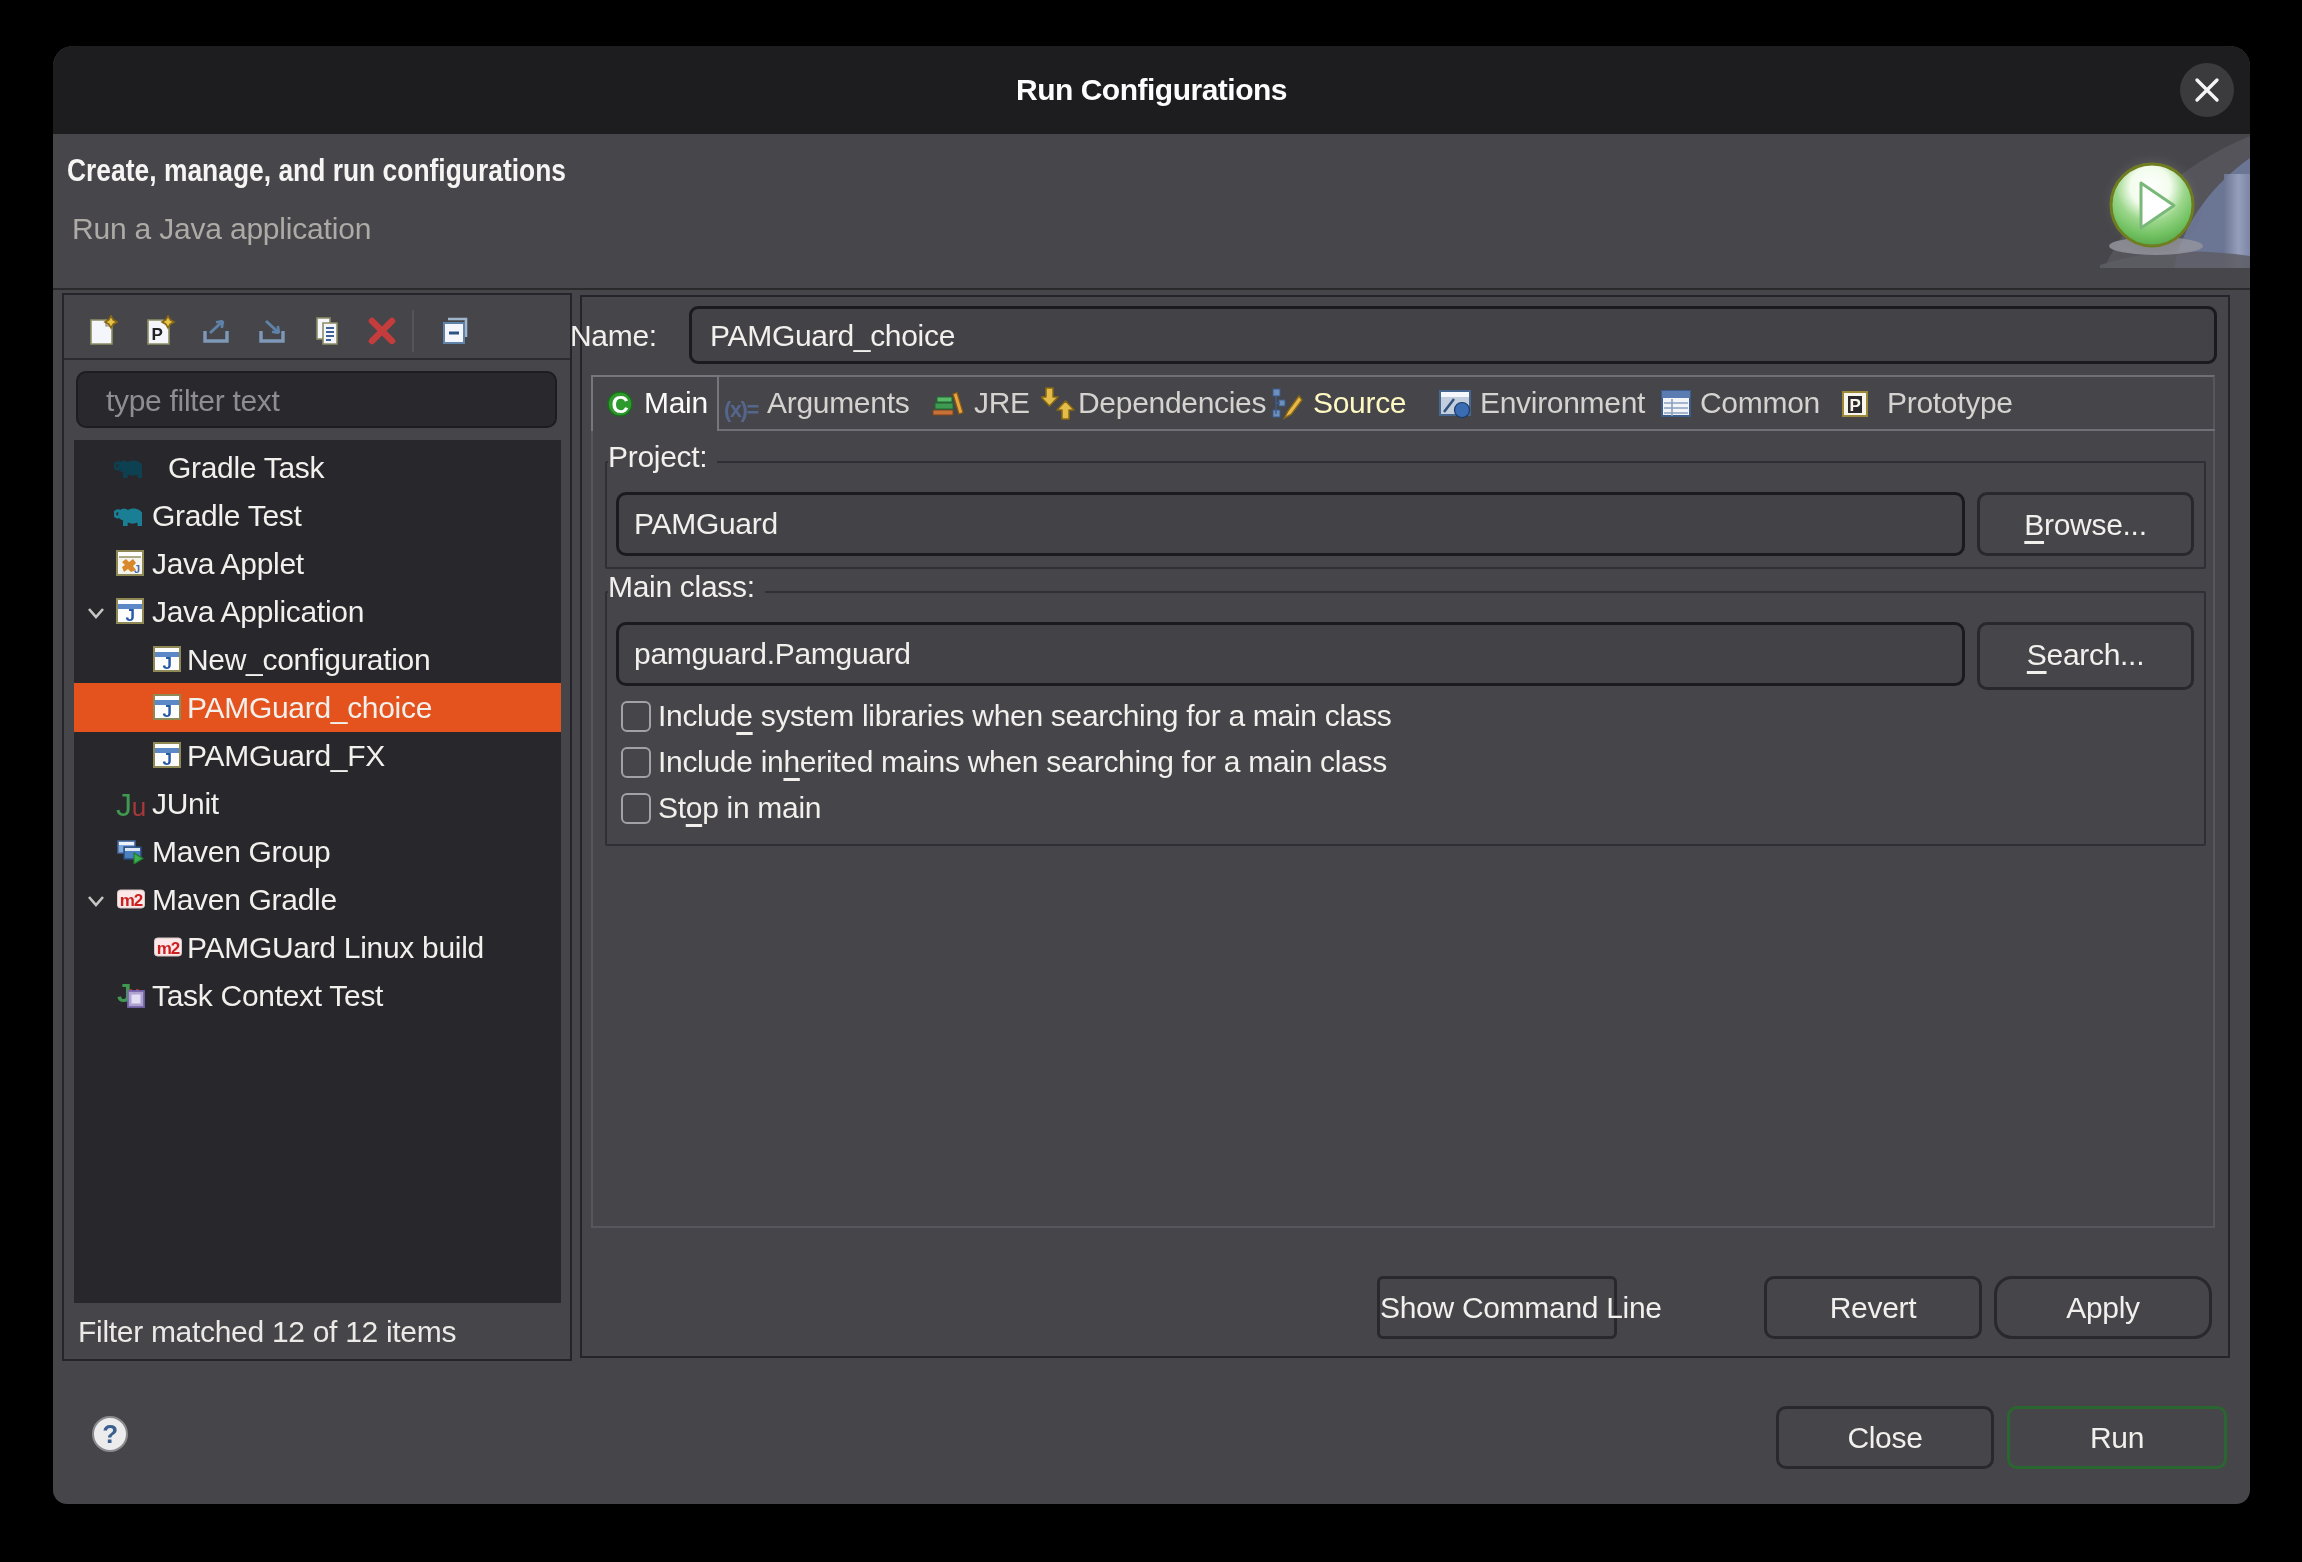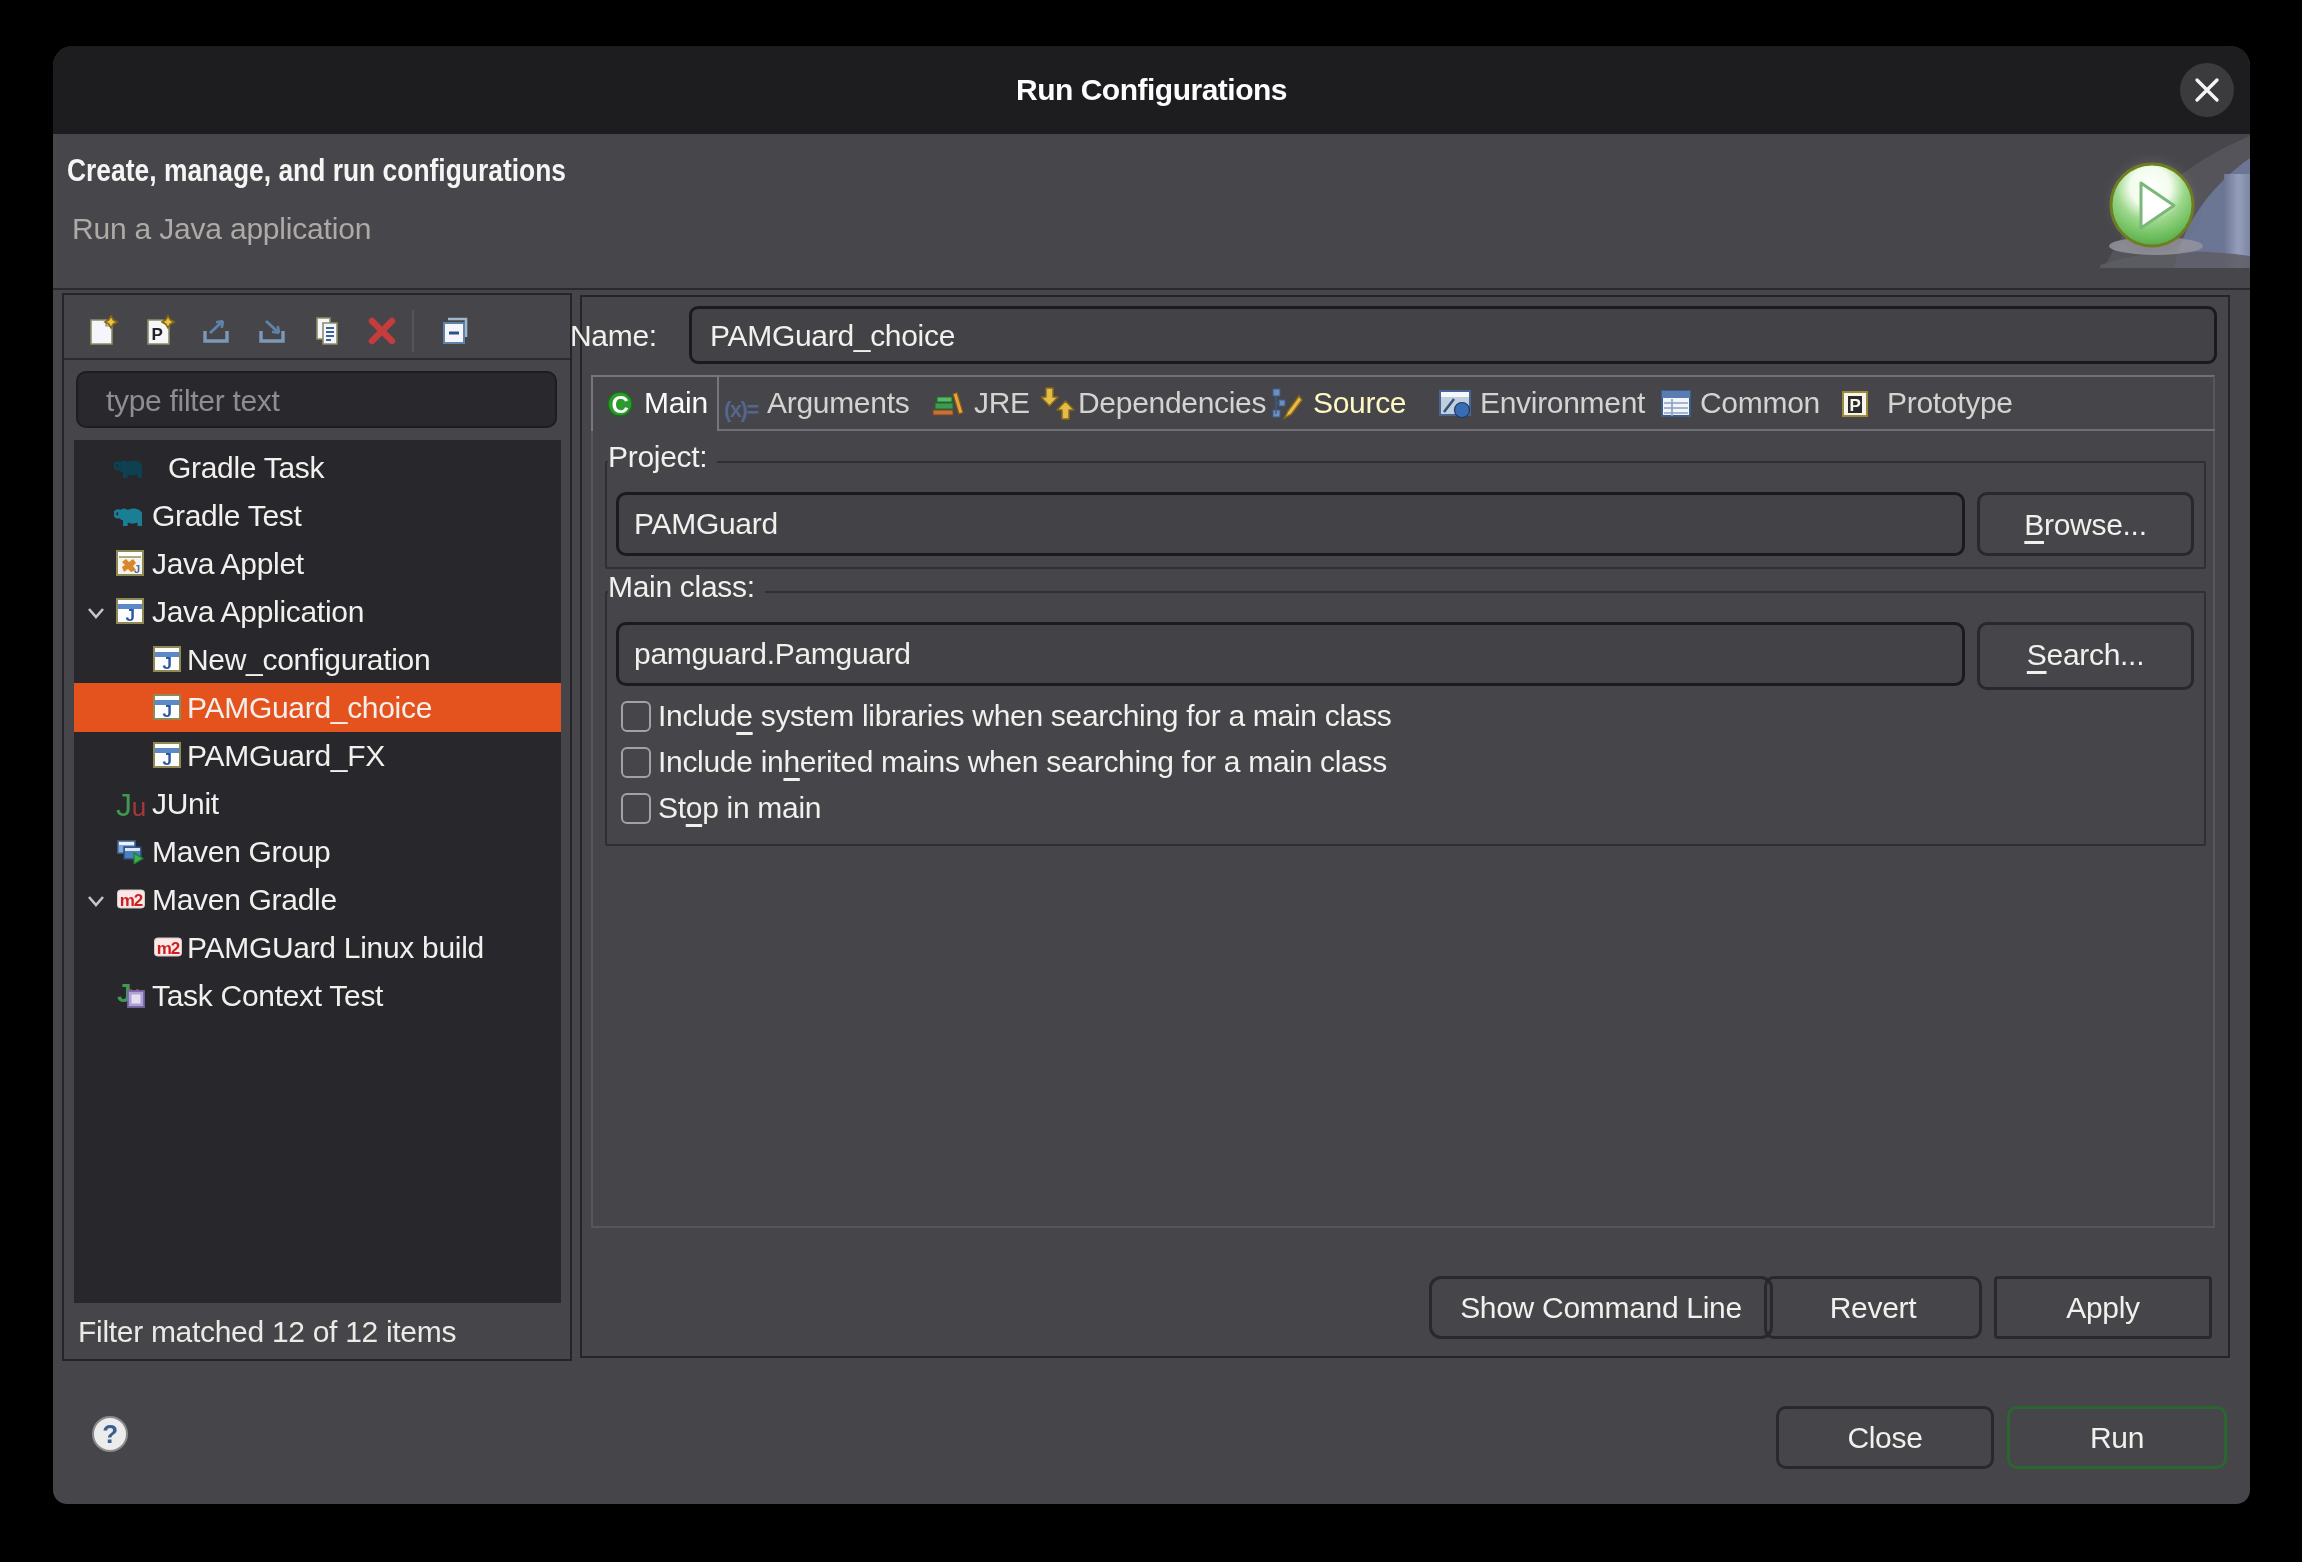--- a/index.html
+++ b/index.html
@@ -260,23 +260,23 @@
   <div class="abs lbl" style="left:581px;top:591px">pamguard.Pamguard</div>
   <div class="abs lbl" style="left:1924px;top:576px;width:217px;height:68px;border:3px solid #29282c;border-radius:10px;text-align:center;line-height:59px"><u>S</u>earch...</div>
 
   <div class="abs" style="left:568px;top:655px;width:30px;height:31px;border:2.5px solid #a2a2a6;border-radius:6px"></div>
   <div class="abs lbl" style="left:605px;top:653px">Includ<u>e</u> system libraries when searching for a main class</div>
   <div class="abs" style="left:568px;top:701px;width:30px;height:31px;border:2.5px solid #a2a2a6;border-radius:6px"></div>
   <div class="abs lbl" style="left:605px;top:699px">Include in<u>h</u>erited mains when searching for a main class</div>
   <div class="abs" style="left:568px;top:747px;width:30px;height:31px;border:2.5px solid #a2a2a6;border-radius:6px"></div>
   <div class="abs lbl" style="left:605px;top:745px">St<u>o</u>p in main</div>
 
-  <div class="abs lbl" style="left:1376px;top:1230px;width:344px;height:63px;border:3px solid #29282c;border-radius:12px;text-align:center;line-height:58px">Show Command Line</div>
+  <div class="abs lbl" style="left:1324px;top:1230px;width:240px;height:63px;border:3px solid #29282c;border-radius:6px;text-align:center;line-height:58px">Show Command Line</div>
   <div class="abs lbl" style="left:1711px;top:1230px;width:218px;height:63px;border:3px solid #29282c;border-radius:10px;text-align:center;line-height:58px">Revert</div>
-  <div class="abs lbl" style="left:1941px;top:1230px;width:218px;height:63px;border:3px solid #29282c;border-radius:4px;text-align:center;line-height:58px">Apply</div>
+  <div class="abs lbl" style="left:1941px;top:1230px;width:218px;height:63px;border:3px solid #29282c;border-radius:18px;text-align:center;line-height:58px">Apply</div>
 
   <div class="abs" style="left:30px;top:1361px;width:54px;height:54px">
     <svg width="54" height="54">
         <circle cx="27" cy="27" r="17" fill="#ececec" stroke="#8a8a8e" stroke-width="2"></circle>
         <text x="27" y="36" font-size="26" font-weight="bold" fill="#3b5f8f" text-anchor="middle" font-family="Liberation Sans">?</text>
       </svg>
   </div>
 
   <div class="abs lbl" style="left:1723px;top:1360px;width:218px;height:63px;border:3px solid #29282c;border-radius:10px;text-align:center;line-height:58px">Close</div>
   <div class="abs lbl" style="left:1954px;top:1360px;width:220px;height:63px;border:3px solid #2a6630;border-radius:10px;text-align:center;line-height:58px">Run</div>

